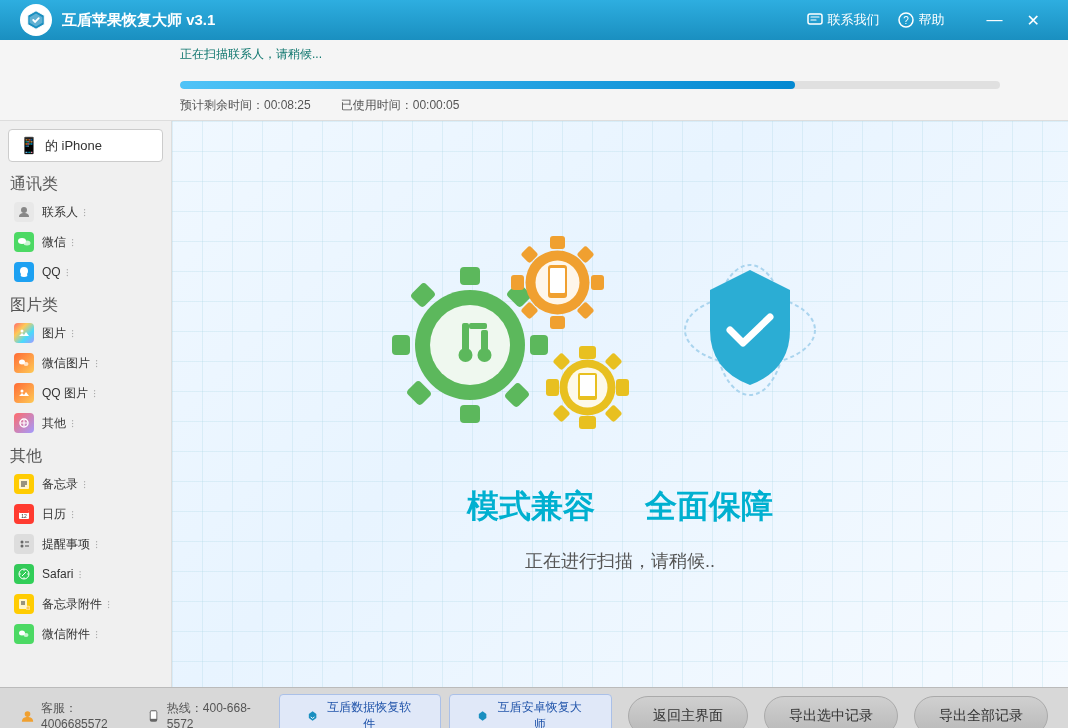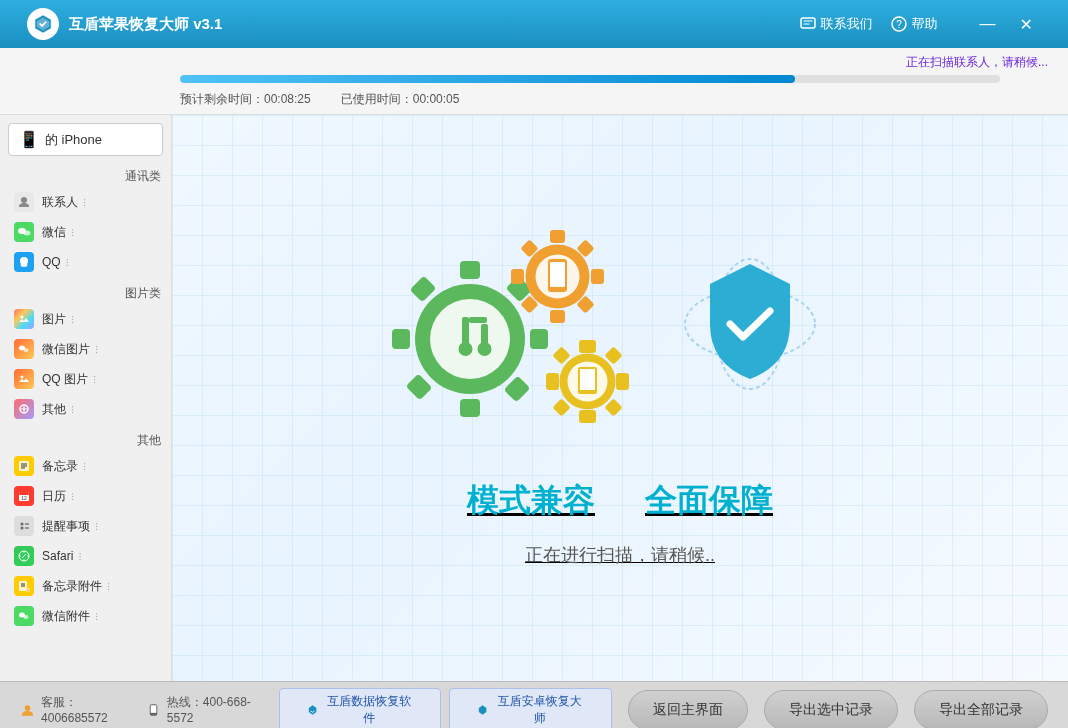--- a/index.html
+++ b/index.html
@@ -1,24 +1,24 @@
 <!DOCTYPE html>
 <html><head>
   <meta charset="utf-8">
   <style>
     * { box-sizing: border-box; margin: 0; padding: 0; }
     body { width: 1068px; height: 728px; font-family: 'Microsoft YaHei', SimHei, sans-serif; overflow: hidden; background: #e8e8e8; }
 
     
     .title-bar {
       background: linear-gradient(to bottom, #2eaee0, #1a8fc0);
-      height: 48px;
+      height: 40px;
       display: flex;
       align-items: center;
-      padding: 0 27px;
+      padding: 0 20px;
       color: white;
     }
     .title-bar-logo {
       width: 32px; height: 32px;
       background: white;
       border-radius: 50%;
       display: flex; align-items: center; justify-content: center;
       margin-right: 10px;
       flex-shrink: 0;
     }
@@ -32,21 +32,21 @@
     }
     .title-bar-win { display: flex; align-items: center; gap: 8px; margin-left: 16px; }
     .win-btn { color: white; font-size: 16px; cursor: pointer; background: none; border: none; padding: 4px 8px; }
 
     
     .progress-area {
       background: #f5f5f5;
       border-bottom: 1px solid #ddd;
       padding: 6px 20px 6px 180px;
     }
-    .progress-text { font-size: 12px; color: #6d28d9; margin-bottom: 4px; text-align: right; }
+    .progress-text { font-size: 12px; color: #0f766e; margin-bottom: 18px; }
     .progress-bar-bg {
       background: #e0e0e0;
       border-radius: 4px;
       height: 8px;
       width: 820px;
       overflow: hidden;
     }
     .progress-bar-fill {
       background: linear-gradient(to right, #4fc3f7, #0288d1);
       height: 100%;
@@ -76,23 +76,22 @@
       border-radius: 4px;
       margin: 8px;
       padding: 6px 10px;
       font-size: 13px;
       color: #333;
       display: flex; align-items: center; gap: 6px;
     }
     .device-icon { font-size: 16px; }
     .category-group { margin-top: 4px; }
     .category-label {
-      font-size: 12px; color: #555;
+      font-size: 16px; color: #555;
       padding: 4px 10px 2px;
-      text-align: right;
     }
     .sidebar-item {
       display: flex; align-items: center; gap: 8px;
       padding: 5px 10px 5px 14px;
       font-size: 12px; color: #333;
       cursor: pointer;
     }
     .sidebar-item-icon {
       width: 20px; height: 20px; border-radius: 4px;
       display: flex; align-items: center; justify-content: center;
@@ -133,21 +132,20 @@
         linear-gradient(90deg, rgba(173,216,230,0.3) 1px, transparent 1px);
       background-size: 30px 30px;
     }
     .content-center {
       position: relative;
       z-index: 1;
       text-align: center;
       display: flex;
       flex-direction: column;
       align-items: center;
-      text-decoration: underline;
     }
     .gears-area {
       display: flex;
       align-items: center;
       gap: 20px;
       margin-bottom: 30px;
     }
 
     .tagline {
       display: flex; gap: 50px; justify-content: center;

